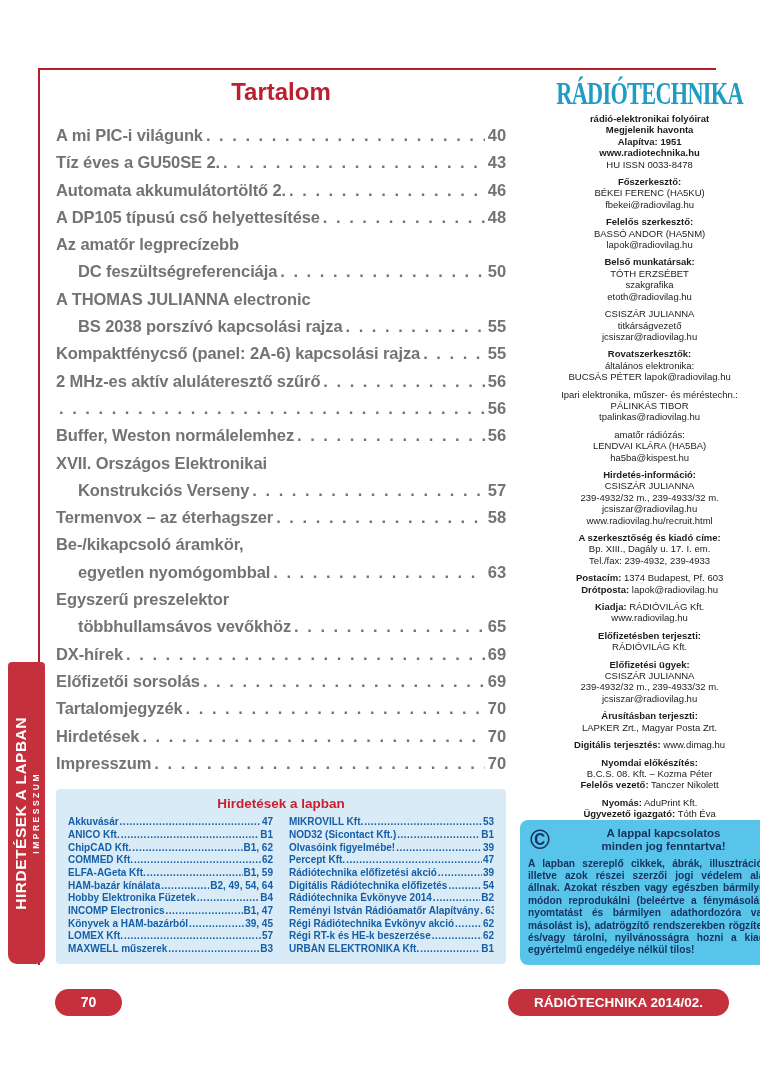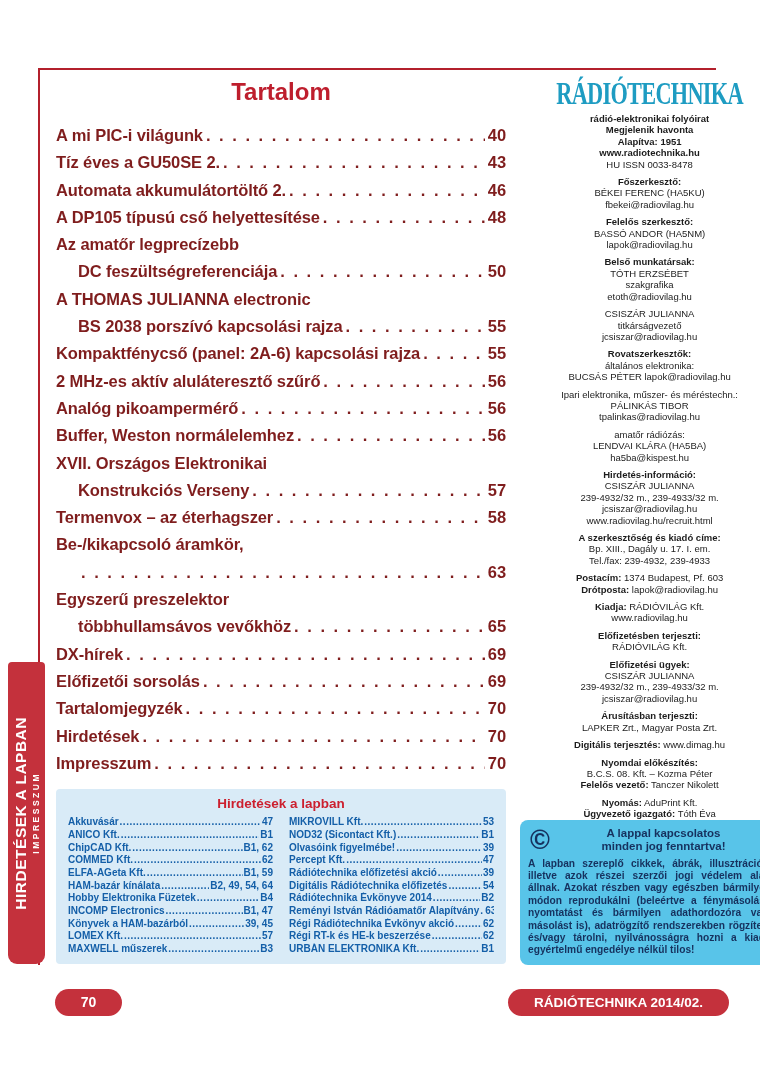--- a/index.html
+++ b/index.html
@@ -10,21 +10,21 @@
   
   .content-box{
     position:absolute;left:38px;top:68px;width:678px;height:897px;
     border-top:2px solid #b3202c;border-left:2px solid #b3202c;
     box-sizing:border-box;display:flex;background:#fff;
   }
   
   .toc-col{width:476px;box-sizing:border-box;padding:4px 10px 0 16px;display:flex;flex-direction:column;}
   .toc-title{color:#be1e2d;font-size:24px;font-weight:bold;text-align:center;margin:4px 0 16px 0;}
   .toc-row{
-    display:flex;align-items:baseline;color:#7f1d1d;font-weight:bold;
+    display:flex;align-items:baseline;color:#737373;font-weight:bold;
     font-size:16.5px;line-height:27.3px;white-space:nowrap;overflow:hidden;letter-spacing:-0.1px;
   }
   .toc-row.indent{padding-left:22px;}
   .toc-row .label{flex:0 0 auto;}
   .toc-row .leader{flex:1 1 8px;min-width:8px;overflow:hidden;margin:0 3px;}
   .toc-row .leader::after{content:". . . . . . . . . . . . . . . . . . . . . . . . . . . . . . . . . . . . . . . . . . . . . . . . . .";letter-spacing:2px;}
   .toc-row .pg{flex:0 0 auto;}
   
   .ads-box{margin-top:12px;background:#d9ebf7;border-radius:4px;padding:7px 12px 8px 12px;}
   .ads-title{color:#cc1f2e;font-weight:bold;font-size:13.5px;text-align:center;margin:0 0 5px 0;}
@@ -135,21 +135,20 @@
           <span class="pg">55</span>
         </div>
 
         <div class="toc-row">
           <span class="label">2 MHz-es aktív aluláteresztő szűrő</span>
           <span class="leader"></span>
           <span class="pg">56</span>
         </div>
 
         <div class="toc-row">
-          <span class="label">Analóg pikoampermérő</span>
           <span class="leader"></span>
           <span class="pg">56</span>
         </div>
 
         <div class="toc-row">
           <span class="label">Buffer, Weston normálelemhez</span>
           <span class="leader"></span>
           <span class="pg">56</span>
         </div>
 
@@ -169,20 +168,21 @@
           <span class="leader"></span>
           <span class="pg">58</span>
         </div>
 
         <div class="toc-row nopage">
           <span class="label">Be-/kikapcsoló áramkör,</span>
 
         </div>
 
         <div class="toc-row indent">
+          <span class="label">egyetlen nyomógombbal</span>
           <span class="leader"></span>
           <span class="pg">63</span>
         </div>
 
         <div class="toc-row nopage">
           <span class="label">Egyszerű preszelektor</span>
 
         </div>
 
         <div class="toc-row indent">

